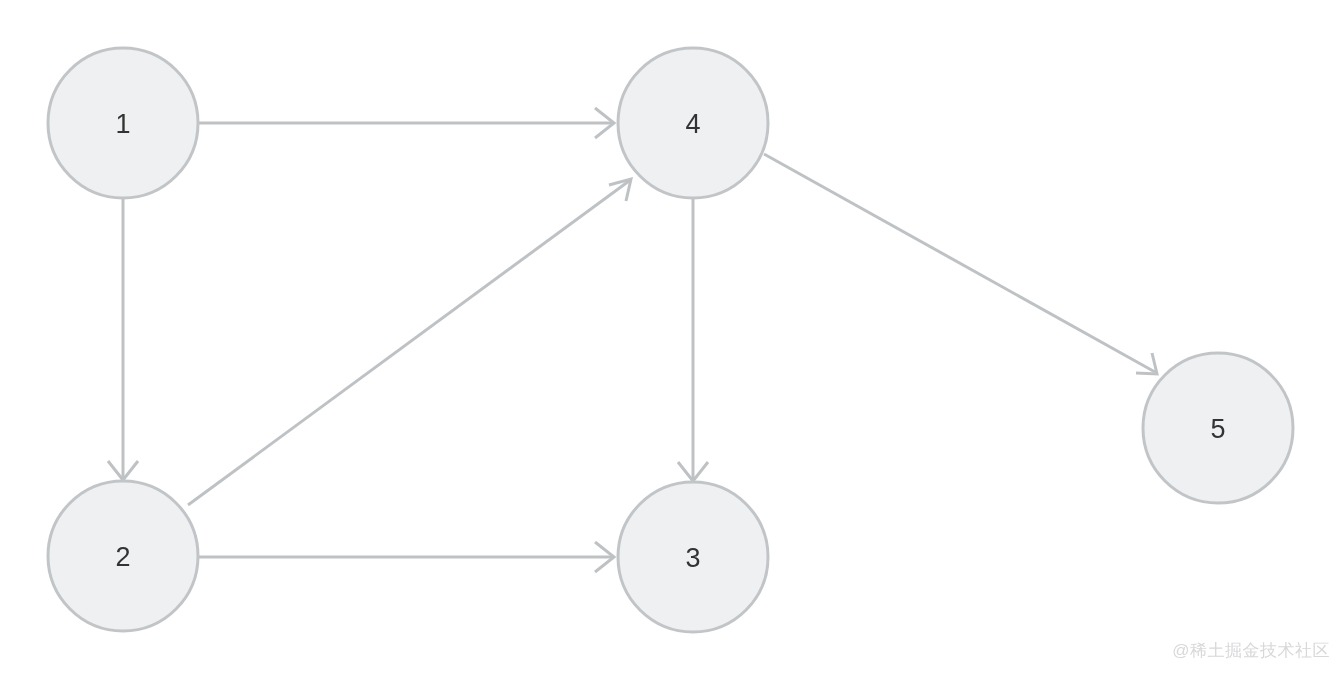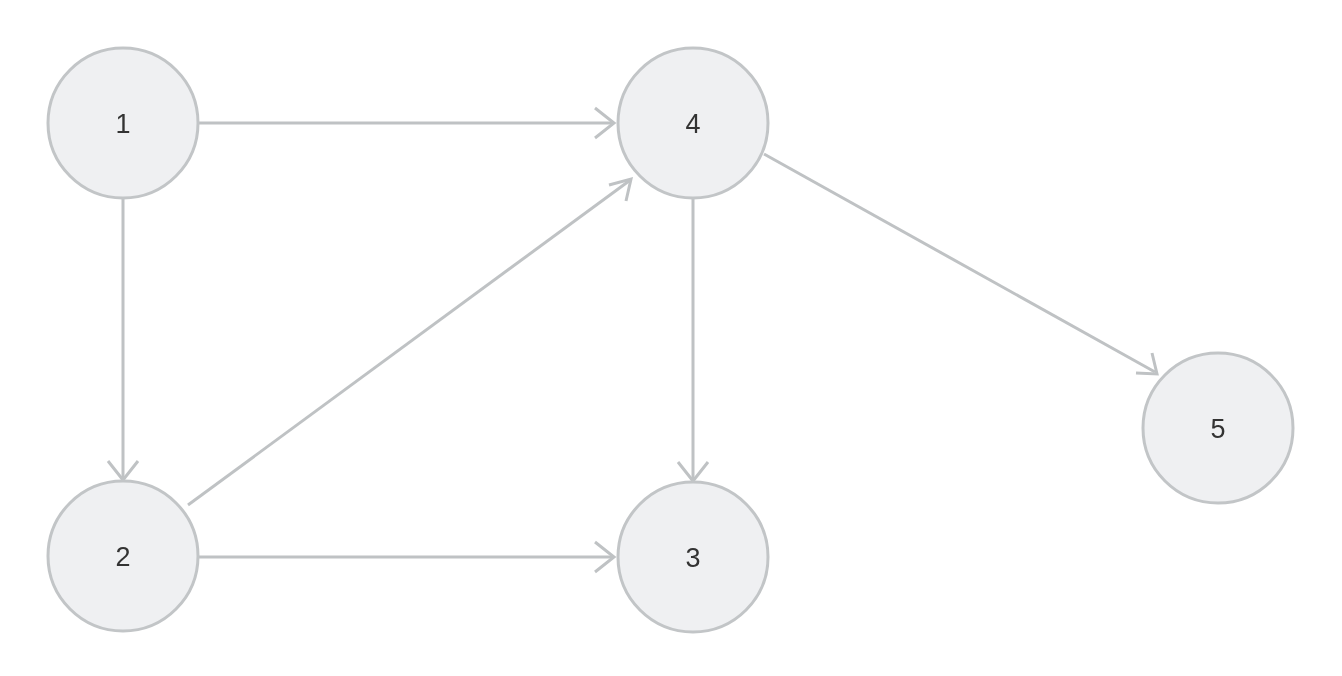--- a/index.html
+++ b/index.html
@@ -127,14 +127,15 @@
 
       <g>
         <circle class="node-circle" cx="1218" cy="428" r="75"></circle>
         <text class="node-label" x="1218" y="429">5</text>
       </g>
 
     </g>
 
   </svg>
 
+  <div class="watermark">@稀土掘金技术社区</div>
 
 </div>
 
 </body></html>

